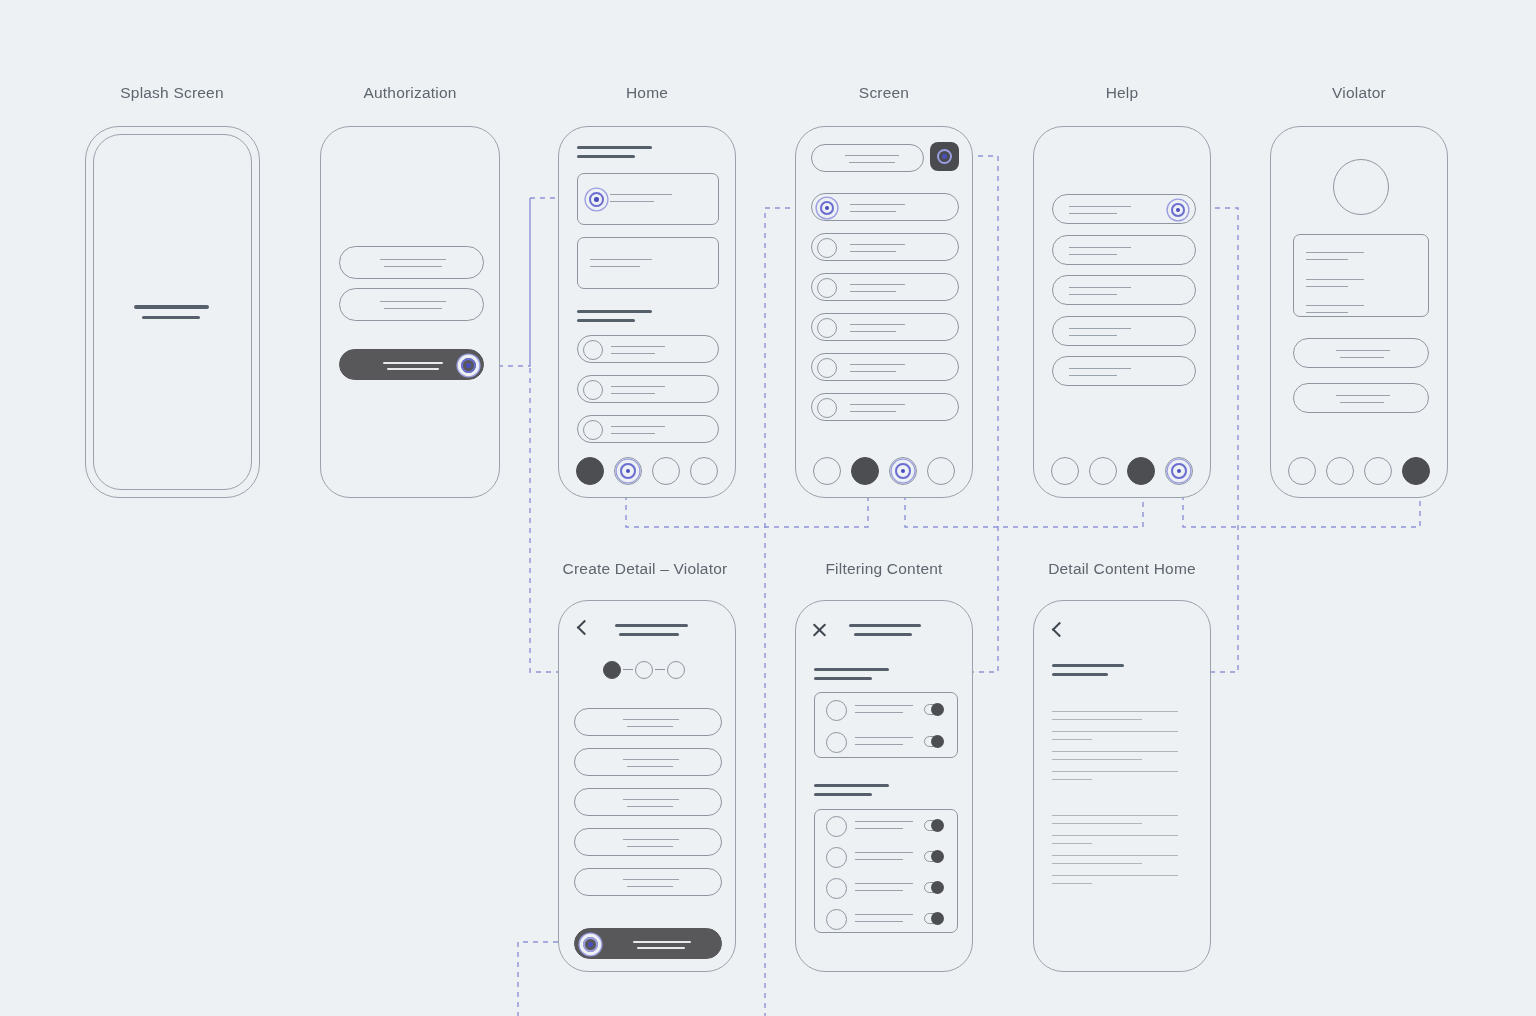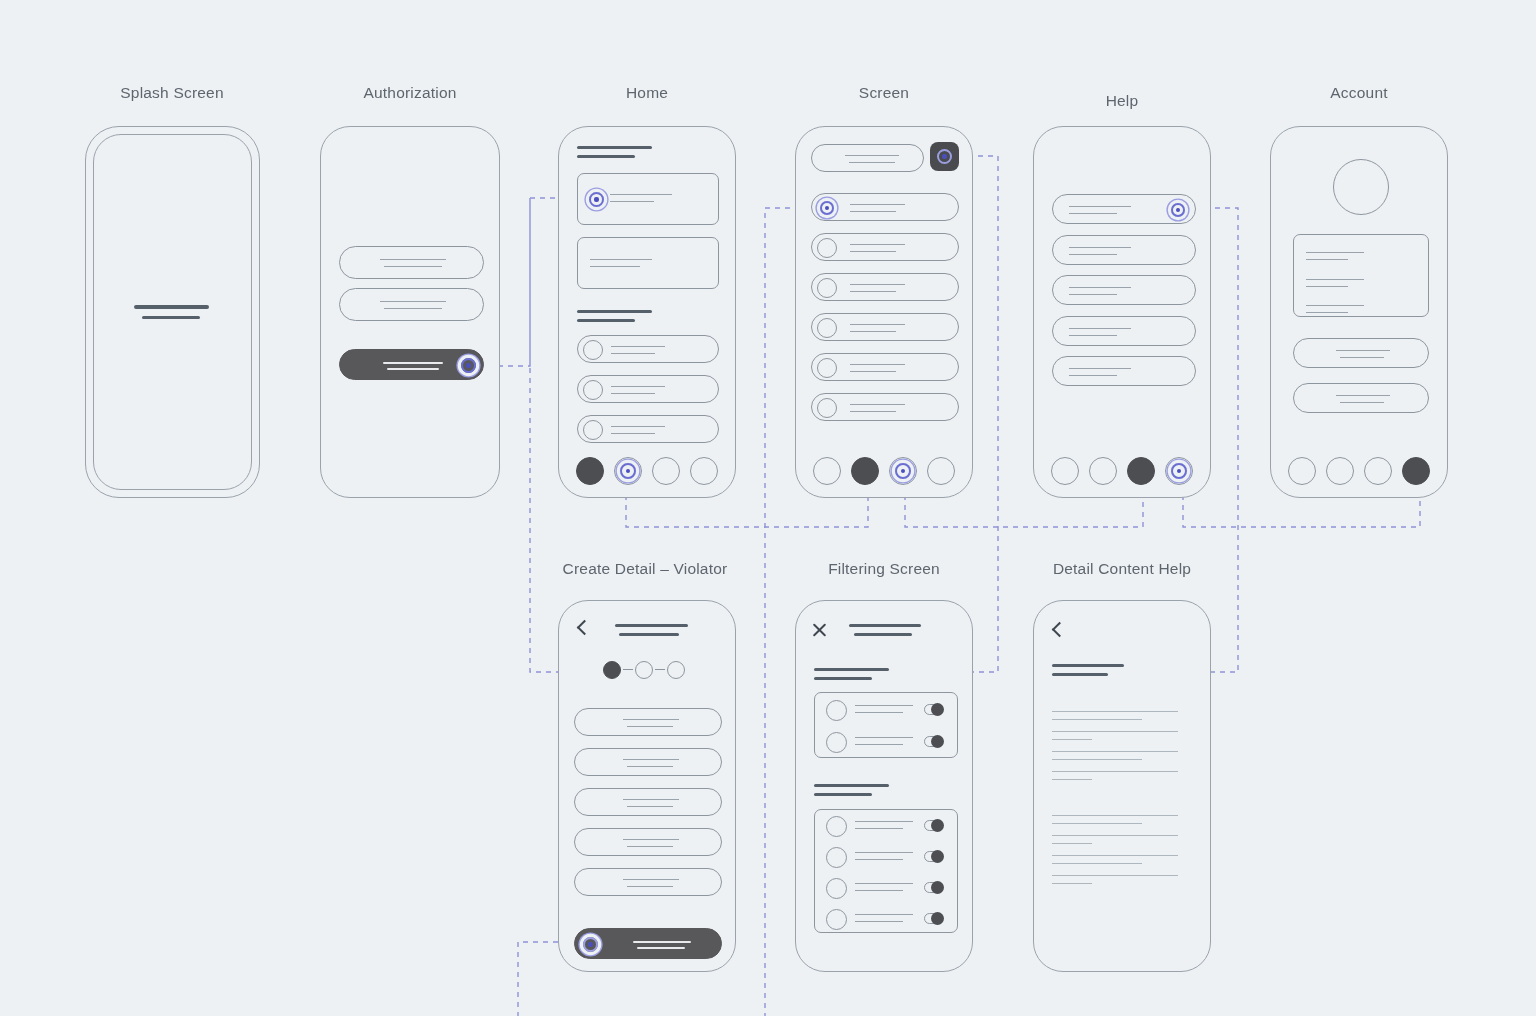--- a/index.html
+++ b/index.html
@@ -117,25 +117,25 @@
       <path d="M 1183 485 L 1183 527 L 1420 527 L 1420 480"></path>
 
       <path d="M 578 942 L 518 942 L 518 1016"></path>
     </g>
   </svg>
 
   <div class="scr-label" style="left:172px; top:84px;">Splash Screen</div>
   <div class="scr-label" style="left:410px; top:84px;">Authorization</div>
   <div class="scr-label" style="left:647px; top:84px;">Home</div>
   <div class="scr-label" style="left:884px; top:84px;">Screen</div>
-  <div class="scr-label" style="left:1122px; top:92px;">Help</div>
-  <div class="scr-label" style="left:1359px; top:84px;">Account</div>
+  <div class="scr-label" style="left:1122px; top:84px;">Help</div>
+  <div class="scr-label" style="left:1359px; top:84px;">Violator</div>
   <div class="scr-label" style="left:645px; top:560px;">Create Detail – Violator</div>
-  <div class="scr-label" style="left:884px; top:560px;">Filtering Screen</div>
-  <div class="scr-label" style="left:1122px; top:560px;">Detail Content Help</div>
+  <div class="scr-label" style="left:884px; top:560px;">Filtering Content</div>
+  <div class="scr-label" style="left:1122px; top:560px;">Detail Content Home</div>
 
   <div class="phone outer-ring" style="left:85px; top:126px; width:175px; height:372px;">
     <div class="inner-ring">
       <div class="screen">
         <div class="bar" style="left:48px; top:178px; width:75px; height:3.6px;"></div>
         <div class="bar" style="left:56px; top:189px; width:58px; height:2.8px;"></div>
       </div>
     </div>
   </div>
 

